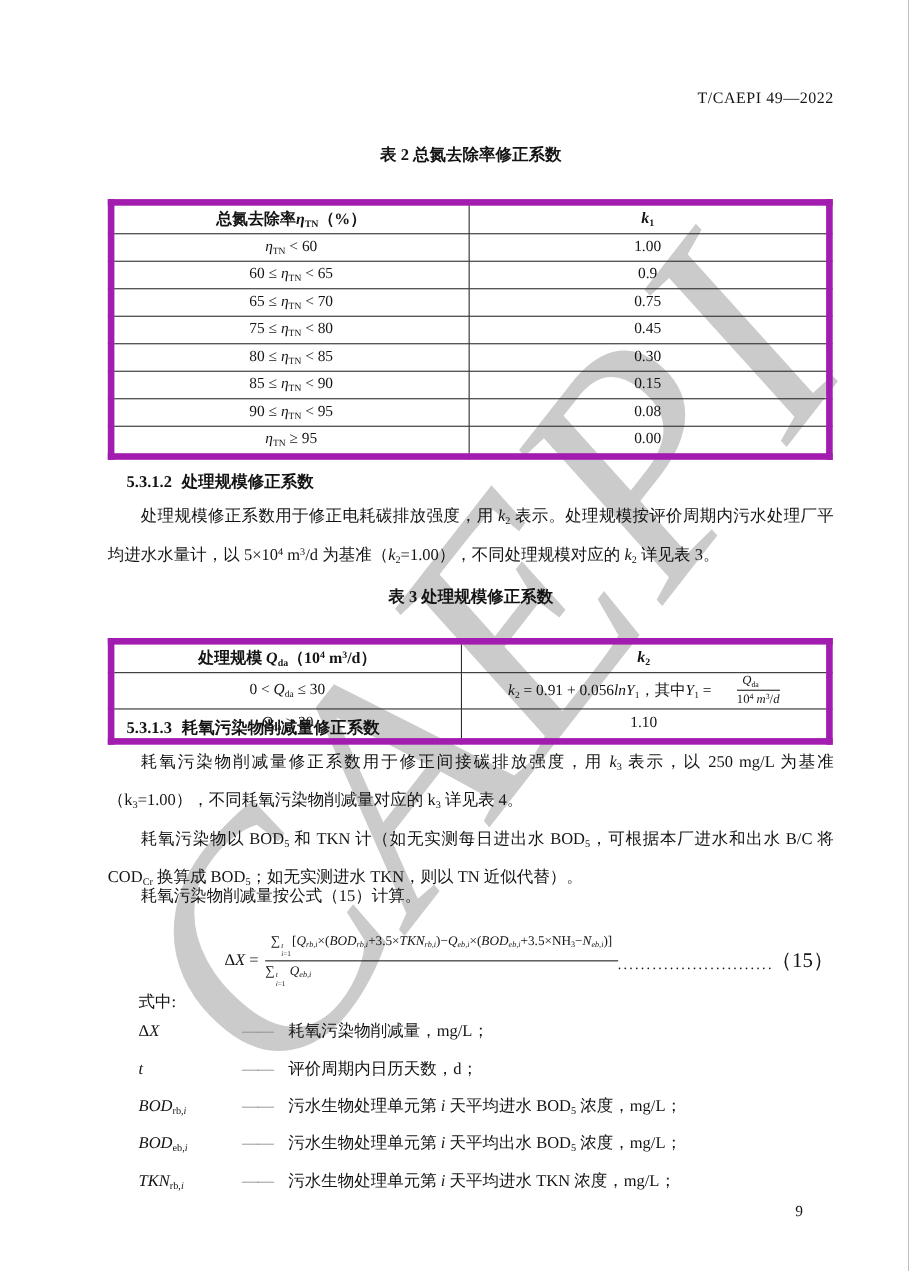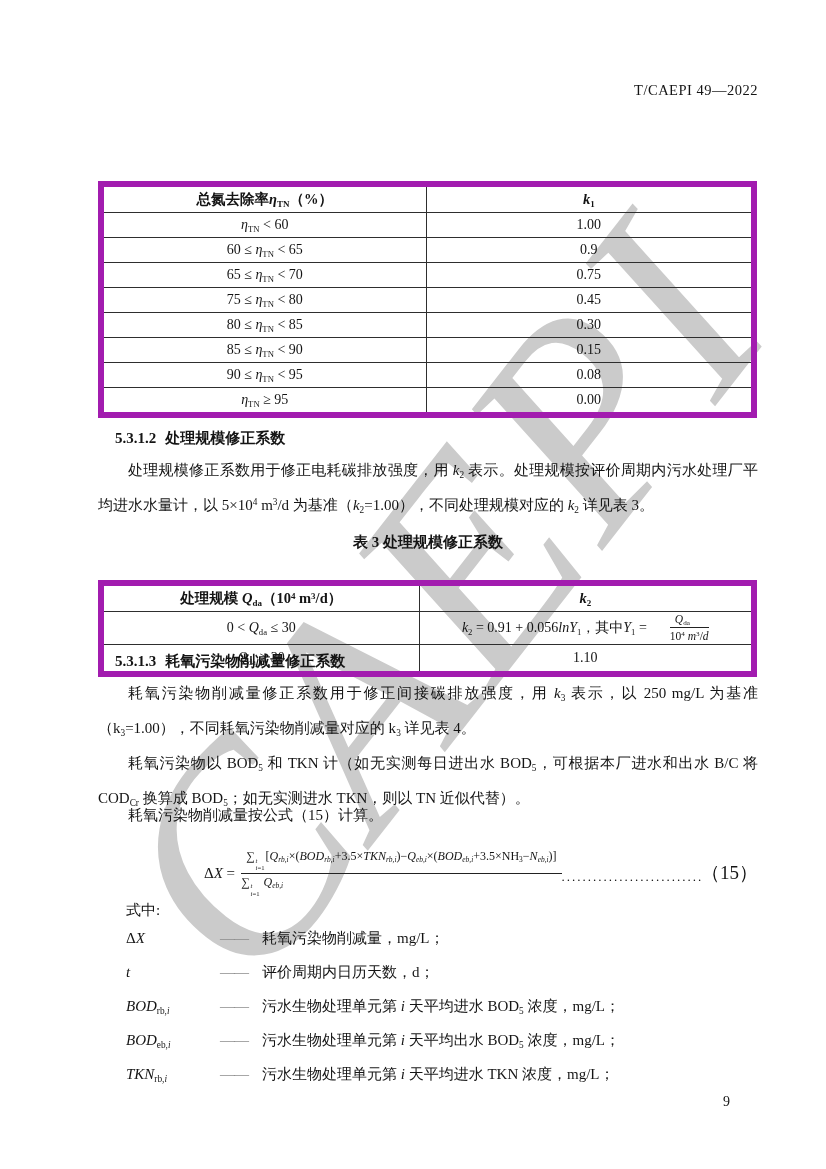--- a/index.html
+++ b/index.html
@@ -88,20 +88,21 @@
 <body>
 
 <div class="page">
 
   <div class="watermark">CAEPI</div>
 
   <div class="content">
 
     <div class="doc-code">T/CAEPI 49—2022</div>
 
+    <div class="tbl-title t2-title">表 2 总氮去除率修正系数</div>
 
     <table class="doc-table t2">
       <colgroup>
           <col style="width:325px">
           <col>
         </colgroup>
       <thead>
         <tr>
           <th>总氮去除率<i>η</i><sub>TN</sub>（%）</th>
           <th><i>k</i><sub>1</sub></th>

